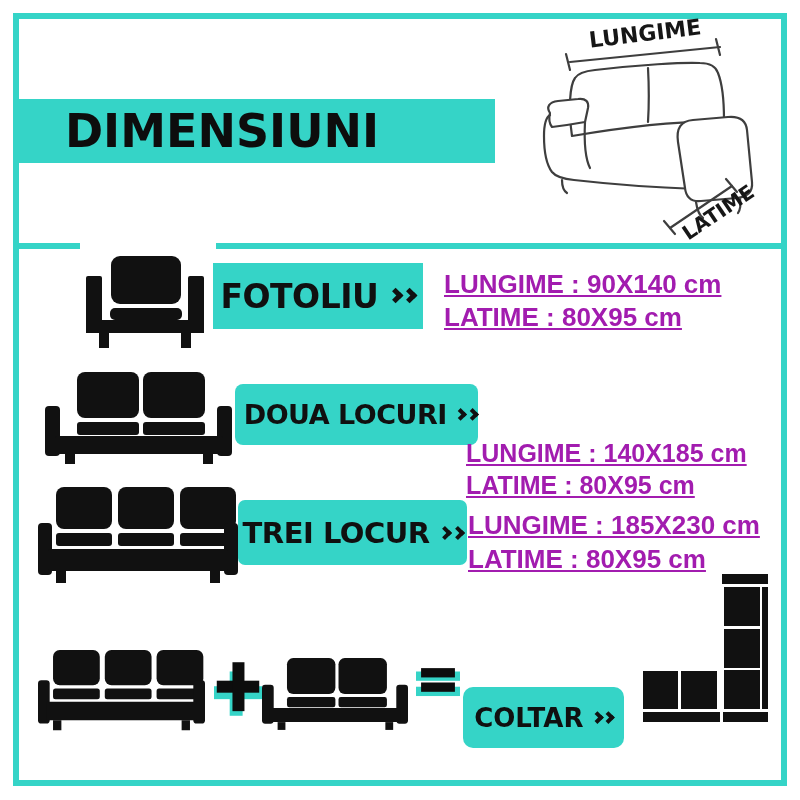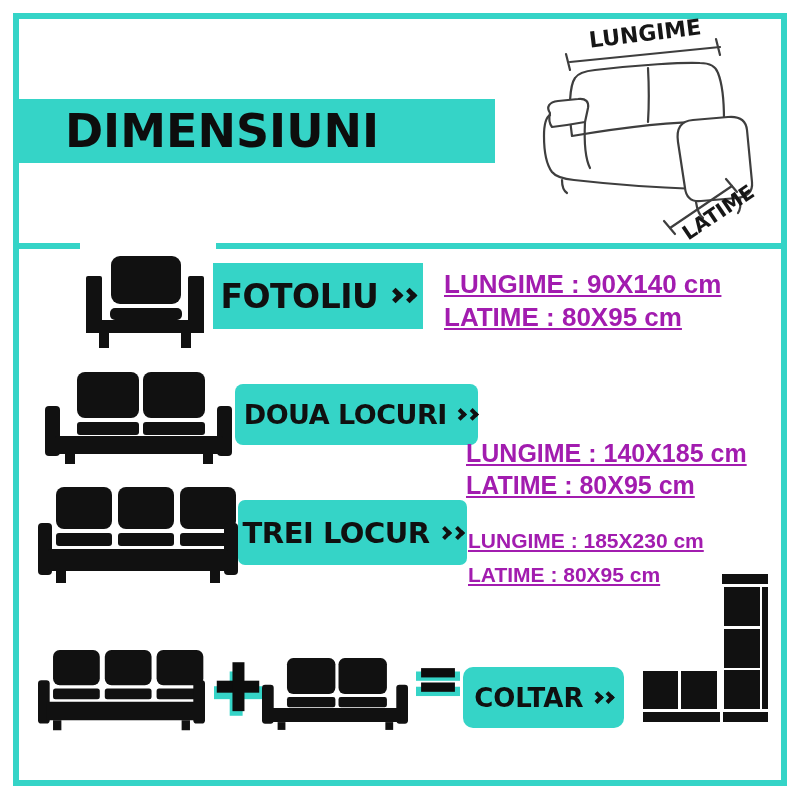--- a/index.html
+++ b/index.html
@@ -33,28 +33,28 @@
 
   
   .tag{position:absolute;background:var(--teal);display:flex;align-items:center;justify-content:center;
        white-space:nowrap;color:var(--ink);font-family:"DejaVu Sans","Liberation Sans",sans-serif;font-weight:800;}
   .tag .chev{display:inline-flex;margin-left:.35em;gap:.1em;align-items:center;}
   .tag .chev i{display:block;width:.34em;height:.34em;border-top:.17em solid #111;border-right:.17em solid #111;
                transform:rotate(45deg);}
   .tag1{left:213px;top:263px;width:210px;height:66px;border-radius:0;font-size:33px;letter-spacing:-0.5px;}
   .tag2{left:235px;top:384px;width:243px;height:61px;border-radius:8px;font-size:27px;letter-spacing:-0.5px;padding-left:8px;}
   .tag3{left:238px;top:500px;width:229px;height:65px;border-radius:7px;font-size:29px;letter-spacing:-0.5px;}
-  .tag4{left:463px;top:667px;width:161px;height:61px;border-radius:10px;font-size:26px;}
+  .tag4{left:463px;top:687px;width:161px;height:61px;border-radius:10px;font-size:26px;}
 
   
   .dims{position:absolute;text-align:left;color:#a21caf;font-weight:700;text-decoration:underline;}
   .dims .dline{white-space:nowrap;}
   .dims1{left:444px;top:268px;width:326px;font-size:26px;line-height:33px;}
   .dims2{left:466px;top:390px;width:316px;font-size:25px;line-height:32px;margin-top:47px;}
-  .dims3{left:468px;top:524px;width:314px;font-size:21px;line-height:34px;}
+  .dims3{left:468px;top:508px;width:314px;font-size:26px;line-height:34px;}
 
   
   .op{position:absolute;}
   .op .t{fill:var(--teal);}
   .op .b{fill:#0d0d0d;}
 </style>
 </head>
 <body>
 
 <div class="canvas">

